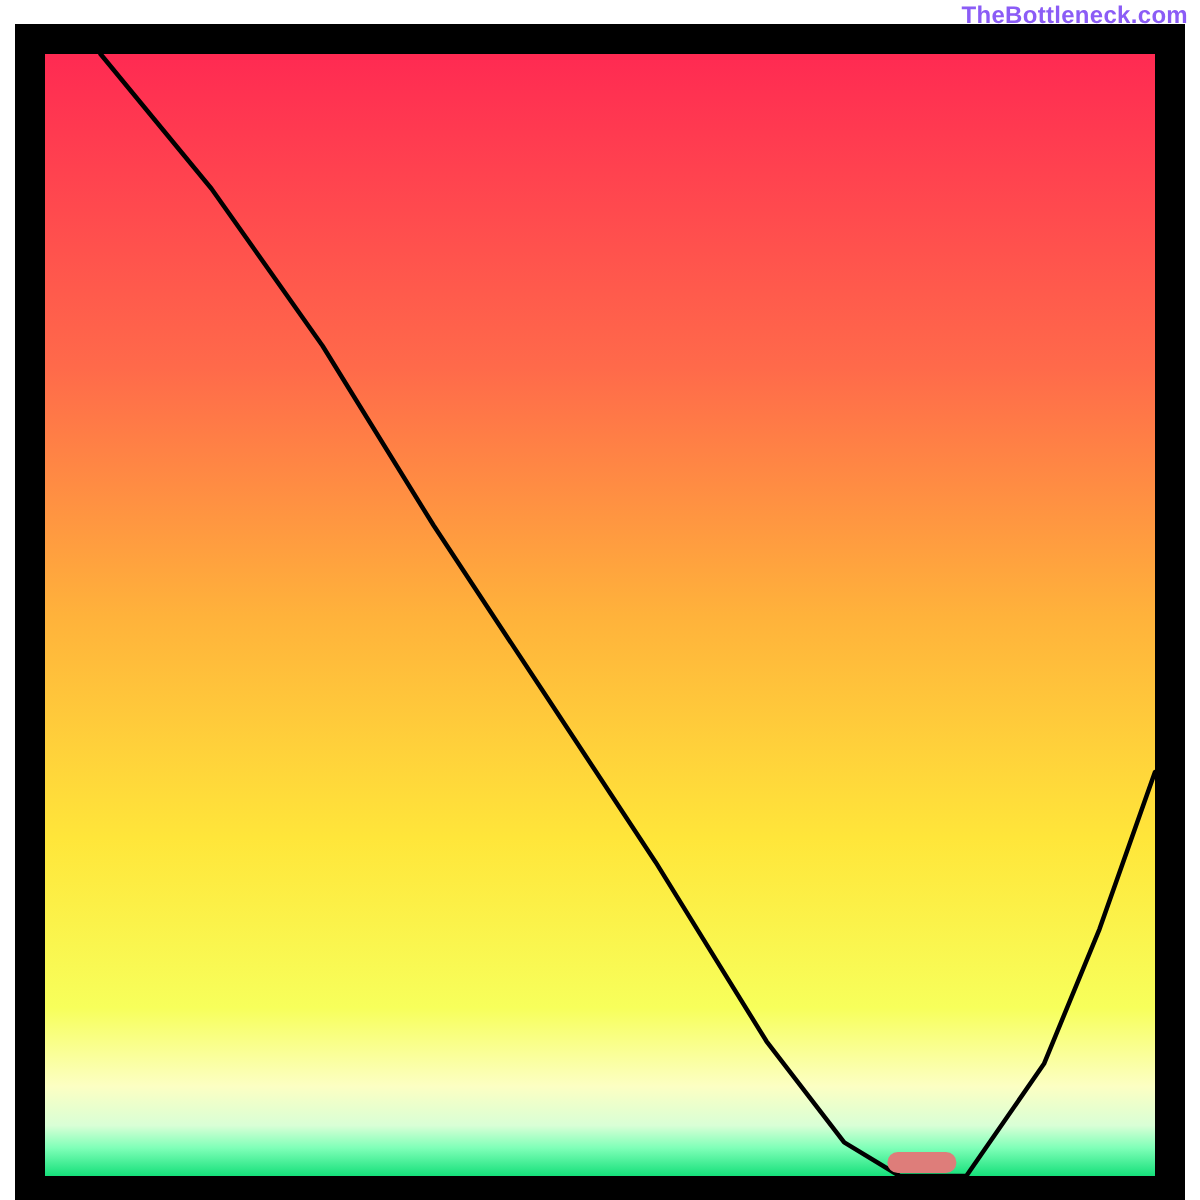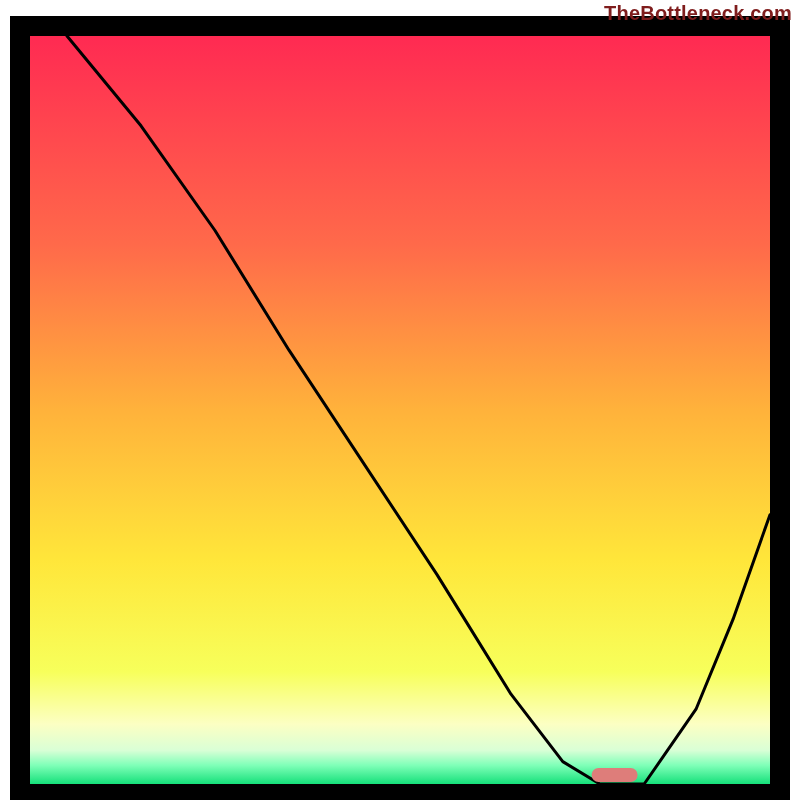--- a/index.html
+++ b/index.html
@@ -13,23 +13,23 @@
   }
   .container {
     position: relative;
     width: 800px;
     height: 800px;
   }
   .watermark {
     position: absolute;
     top: 2px;
     right: 8px;
-    font-size: 20px;
+    font-size: 16px;
     font-weight: 600;
-    color: #7f1d1d;
+    color: #8b5cf6;
     letter-spacing: 0.2px;
     z-index: 3;
   }
   svg {
     display: block;
   }
 </style>
 </head>
 <body>
 

